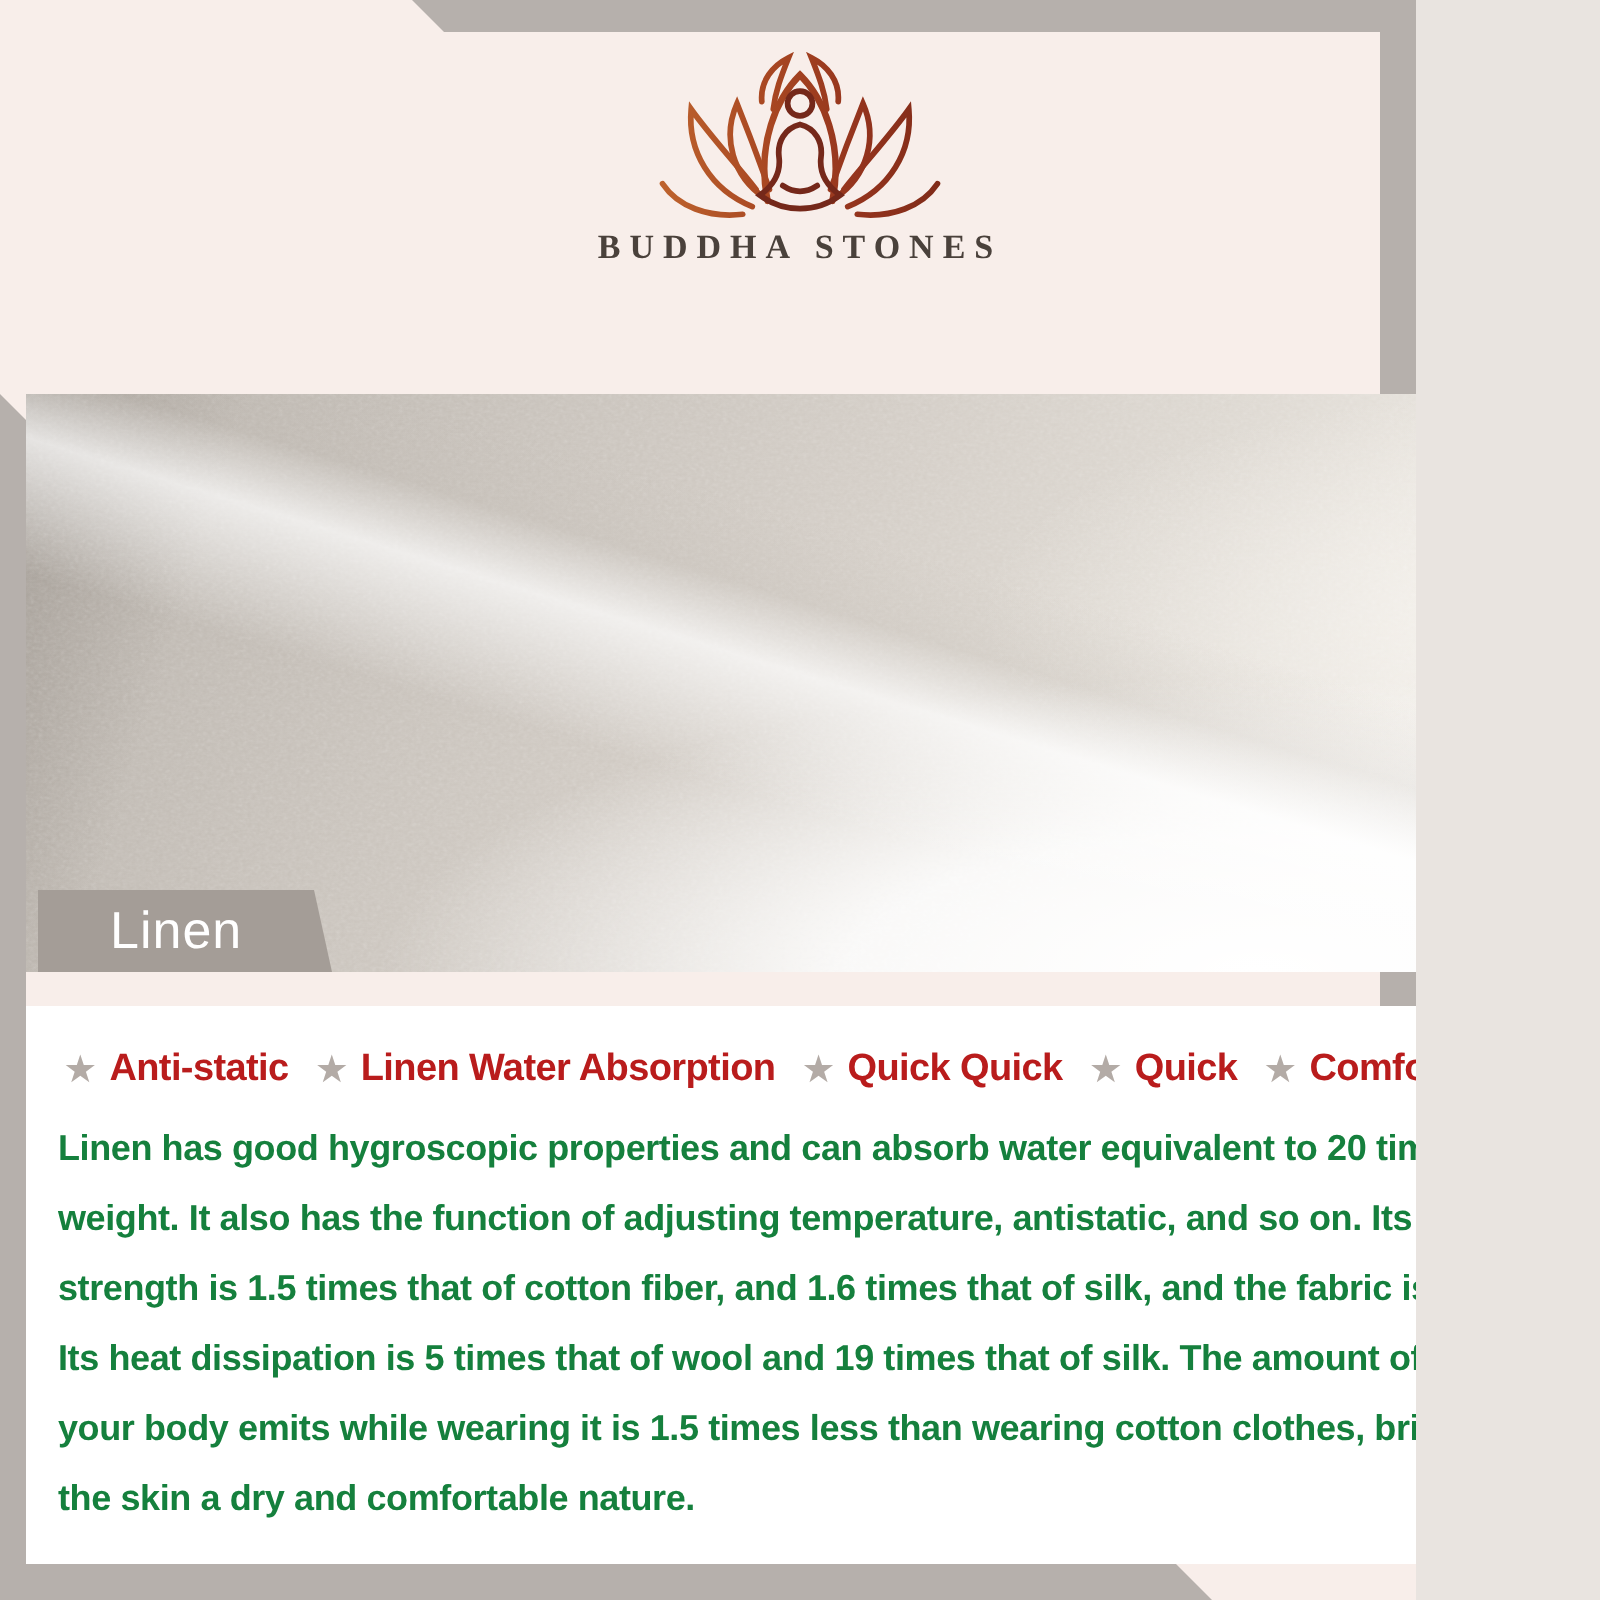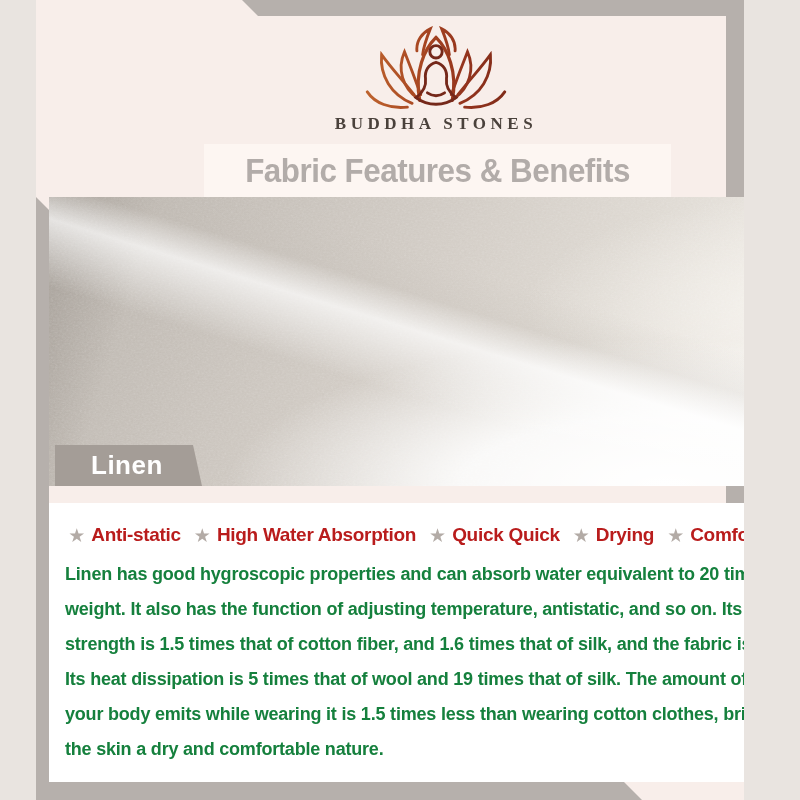--- a/index.html
+++ b/index.html
@@ -1,20 +1,19 @@
 <!DOCTYPE html>
 <html><head>
 <meta charset="utf-8">
 <style>
   html,body{margin:0;padding:0;background:#e9e4e0;}
   .page{
     position:relative;width:708px;height:800px;overflow:hidden;
     background:#f8eeea;
     font-family:"Liberation Sans","DejaVu Sans",sans-serif;
-    margin-left:36px;
   }
   
   .ribbon{position:absolute;background:#b6b0ac;}
   .ribbon-top{left:0;top:0;width:800px;height:16px;
     clip-path:polygon(206px 0,800px 0,800px 16px,222px 16px);}
   .ribbon-right{right:0;top:0;width:18px;height:600px;
     clip-path:polygon(0 0,18px 0,18px 600px,0 582px);}
   .ribbon-left{left:0;top:197px;width:13px;height:603px;
     clip-path:polygon(0 0,13px 13px,13px 603px,0 603px);}
   .ribbon-bottom{left:0;bottom:0;width:606px;height:18px;
@@ -54,21 +53,21 @@
   }
   .photo-texture{position:absolute;inset:0;width:100%;height:100%;
     mix-blend-mode:soft-light;opacity:.6;}
   .linen-label{
     position:absolute;left:6px;top:248px;width:147px;height:41px;
     background:#a49d97;z-index:3;
     clip-path:polygon(0 0,138px 0,147px 41px,0 41px);
     display:flex;align-items:center;
   }
   .linen-label-text{
-    padding-left:36px;color:#ffffff;font-size:26px;font-weight:bold;letter-spacing:.5px;
+    padding-left:36px;color:#ffffff;font-size:26px;font-weight:normal;letter-spacing:.5px;
   }
 
   
   .content{
     position:absolute;left:13px;top:503px;width:769px;height:279px;
     background:#ffffff;
   }
   .features-row{
     margin-top:21px;display:flex;justify-content:center;align-items:center;
     gap:13px;white-space:nowrap;
@@ -123,23 +122,20 @@
       <g fill="none" stroke="#75281a" stroke-width="3" stroke-linecap="round">
 
         <circle cx="80" cy="27" r="6.5"></circle>
         <path d="M 80,38 C 72,40 68,47 69,55 C 70,63 66,70 59,75 C 67,81 74,82 80,82 C 86,82 93,81 101,75 C 94,70 90,63 91,55 C 92,47 88,40 80,38 Z"></path>
         <path d="M 71,70 Q 80,76 89,70"></path>
       </g>
     </svg>
     <div class="brand-name">BUDDHA STONES</div>
   </div>
 
-  <div class="banner">
-    <div class="banner-title">Fabric Features &amp; Benefits</div>
-  </div>
 
   <div class="photo">
     <svg class="photo-texture" aria-hidden="true">
       <filter id="weave" x="0" y="0" width="100%" height="100%">
         <feTurbulence type="fractalNoise" baseFrequency="0.45 0.6" numOctaves="2" seed="4"></feTurbulence>
         <feColorMatrix type="saturate" values="0"></feColorMatrix>
       </filter>
       <rect width="100%" height="100%" filter="url(#weave)"></rect>
     </svg>
     <div class="linen-label">
@@ -148,29 +144,29 @@
   </div>
 
   <div class="content">
     <div class="features-row">
       <span class="feature">
         <span class="star">★</span>
         <span class="feature-label">Anti-static</span>
       </span>
       <span class="feature">
         <span class="star">★</span>
-        <span class="feature-label">High Water Absorption</span>
+        <span class="feature-label">Linen Water Absorption</span>
       </span>
       <span class="feature">
         <span class="star">★</span>
         <span class="feature-label">Quick Quick</span>
       </span>
       <span class="feature">
         <span class="star">★</span>
-        <span class="feature-label">Drying</span>
+        <span class="feature-label">Quick</span>
       </span>
       <span class="feature">
         <span class="star">★</span>
         <span class="feature-label">Comfortable</span>
       </span>
     </div>
     <div class="description">Linen has good hygroscopic properties and can absorb water equivalent to 20 times its weight. It also has the function of adjusting temperature, antistatic, and so on. Its strength is 1.5 times that of cotton fiber, and 1.6 times that of silk, and the fabric is flat. Its heat dissipation is 5 times that of wool and 19 times that of silk. The amount of sweat your body emits while wearing it is 1.5 times less than wearing cotton clothes, bringing the skin a dry and comfortable nature.</div>
   </div>
 
 </div>

